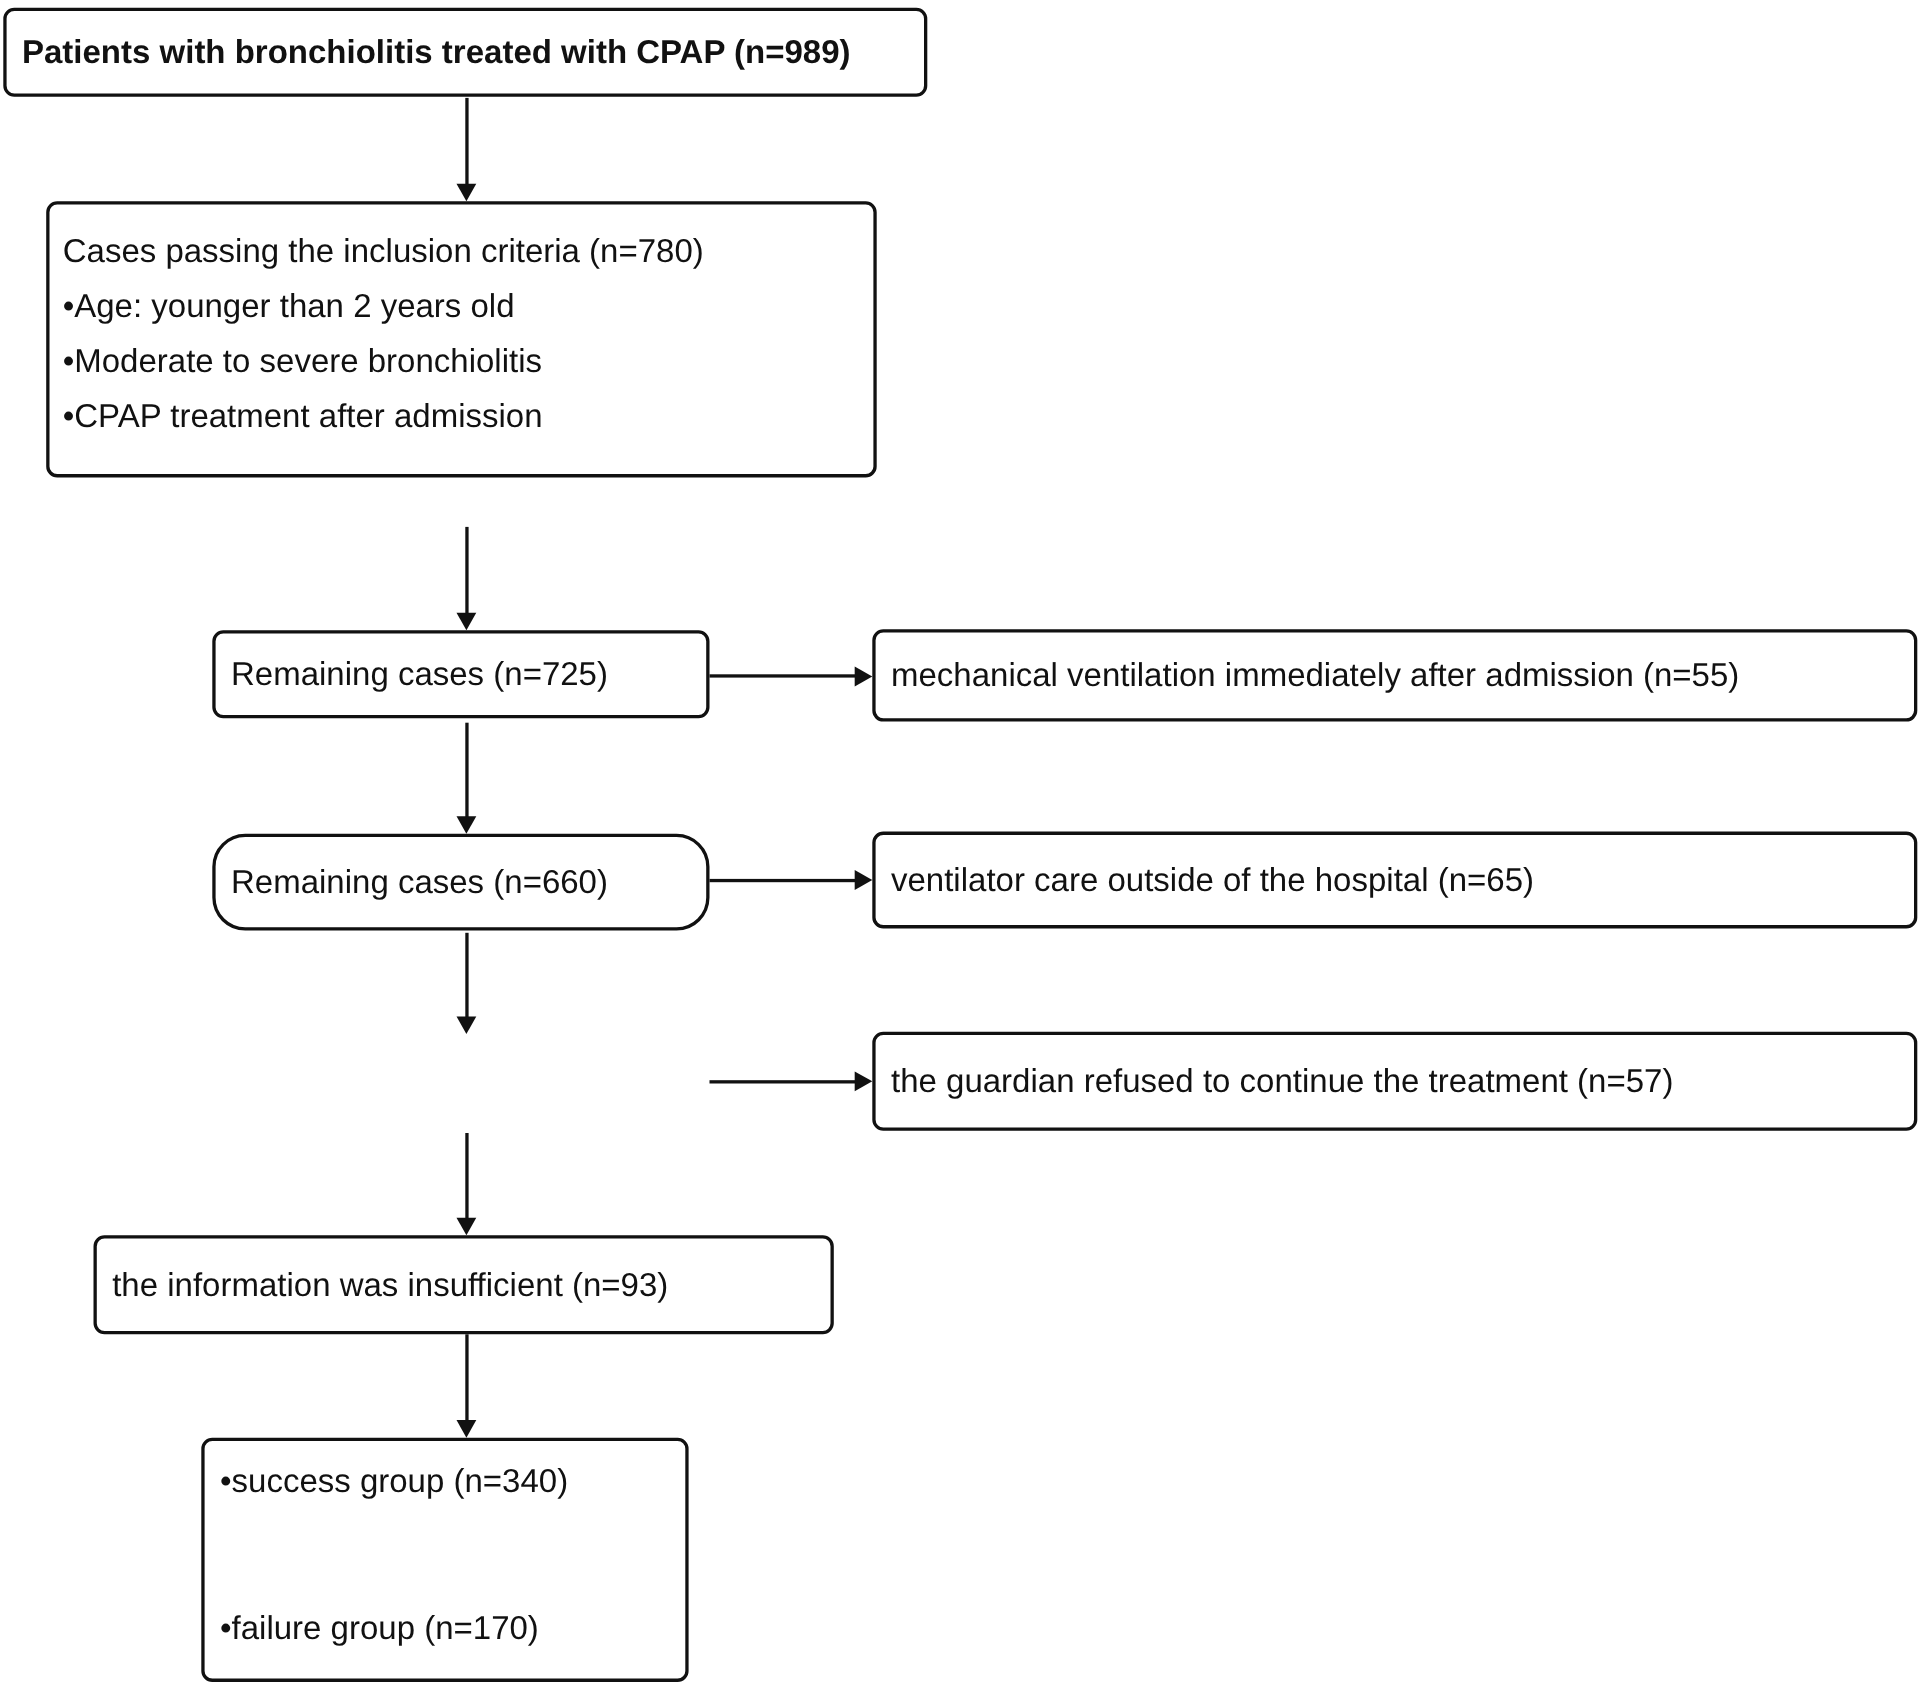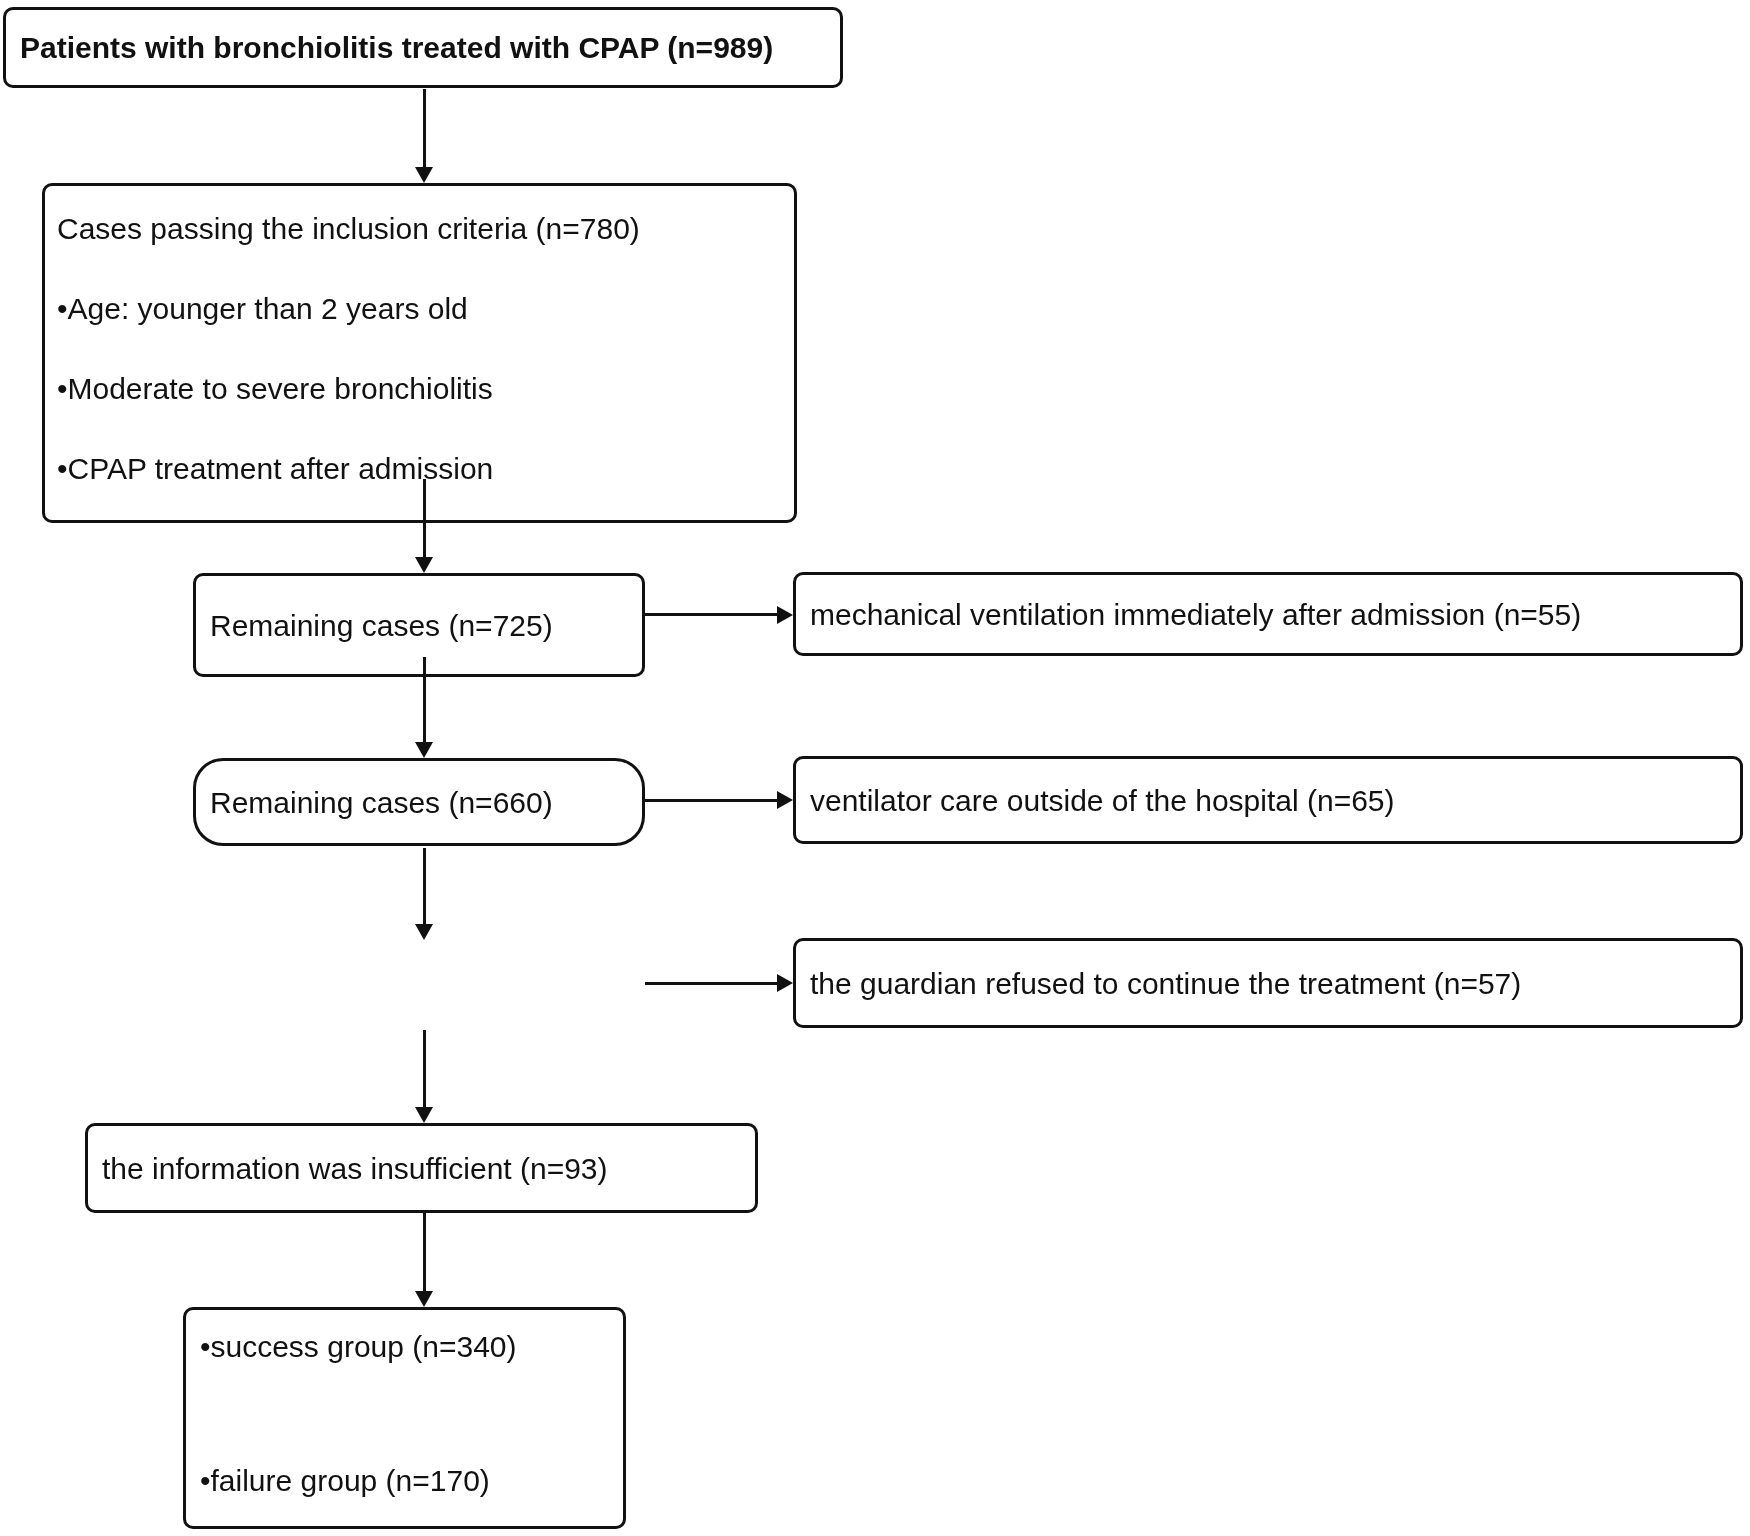--- a/index.html
+++ b/index.html
@@ -72,31 +72,31 @@
 
 <div class="canvas">
 
   <div class="box" style="left:3px; top:7px; width:840px; height:81px;font-weight:bold;">
     <span>Patients with bronchiolitis treated with CPAP (n=989)</span>
   </div>
 
   <div class="vline" style="left:423px; top:89px; height:80px;"></div>
   <div class="arrow-down" style="left:415px; top:167px;"></div>
 
-  <div class="box multi" style="left:42px; top:183px; width:755px; height:340px; padding:26px 10px 36px 12px;">
+  <div class="box multi" style="left:42px; top:183px; width:755px; height:251px; padding:26px 10px 36px 12px;">
     <div class="line-item">Cases passing the inclusion criteria (n=780)</div>
     <div class="line-item">•Age: younger than 2 years old</div>
     <div class="line-item">•Moderate to severe bronchiolitis</div>
     <div class="line-item">•CPAP treatment after admission</div>
   </div>
 
   <div class="vline" style="left:423px; top:479px; height:80px;"></div>
   <div class="arrow-down" style="left:415px; top:557px;"></div>
 
-  <div class="box" style="left:193px; top:573px; width:452px; height:104px;">
+  <div class="box" style="left:193px; top:573px; width:452px; height:80px;">
     <span>Remaining cases (n=725)</span>
   </div>
   <div class="hline" style="left:645px; top:613px; width:133px;"></div>
   <div class="arrow-right" style="left:777px; top:606px;"></div>
   <div class="box" style="left:793px; top:572px; width:950px; height:84px;">
     <span>mechanical ventilation immediately after admission (n=55)</span>
   </div>
 
   <div class="vline" style="left:423px; top:657px; height:87px;"></div>
   <div class="arrow-down" style="left:415px; top:742px;"></div>

